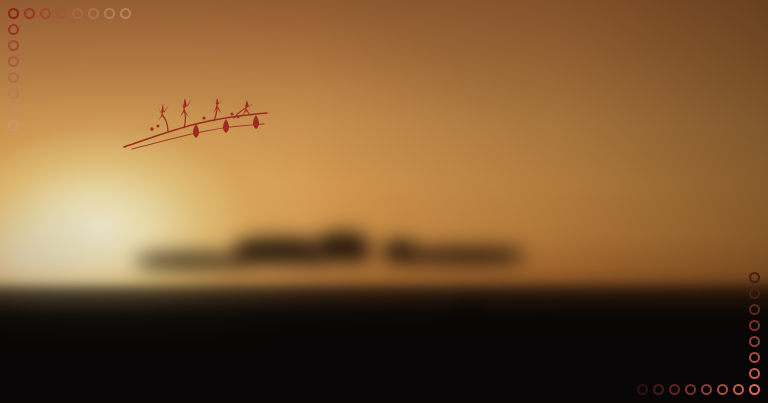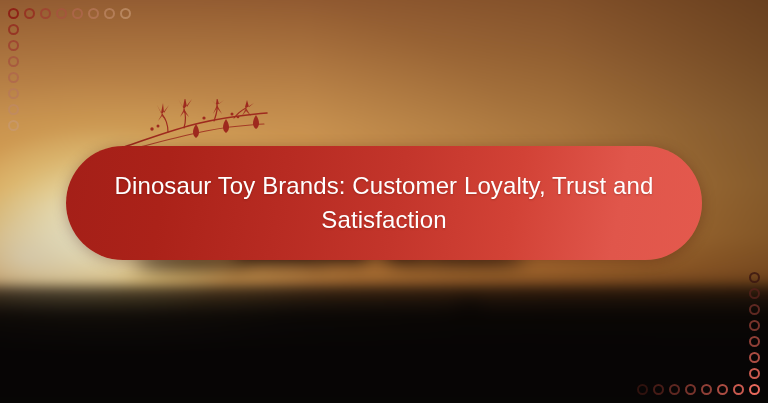--- a/index.html
+++ b/index.html
@@ -257,17 +257,14 @@
       <path d="M134 16 C 130 22, 130 27, 134 30 C 138 27, 138 22, 134 16 Z"></path>
 
       <circle cx="30" cy="30" r="1.7"></circle>
       <circle cx="36" cy="27" r="1.5"></circle>
       <circle cx="82" cy="19" r="1.6"></circle>
       <circle cx="110" cy="15" r="1.5"></circle>
       <circle cx="116" cy="18" r="1.3"></circle>
     </g>
   </svg>
 
-  <div id="title-pill">
-    <div id="title-text">Dinosaur Toy Brands: Customer Loyalty, Trust and Satisfaction</div>
-  </div>
 
 </div>
 
 </body></html>

